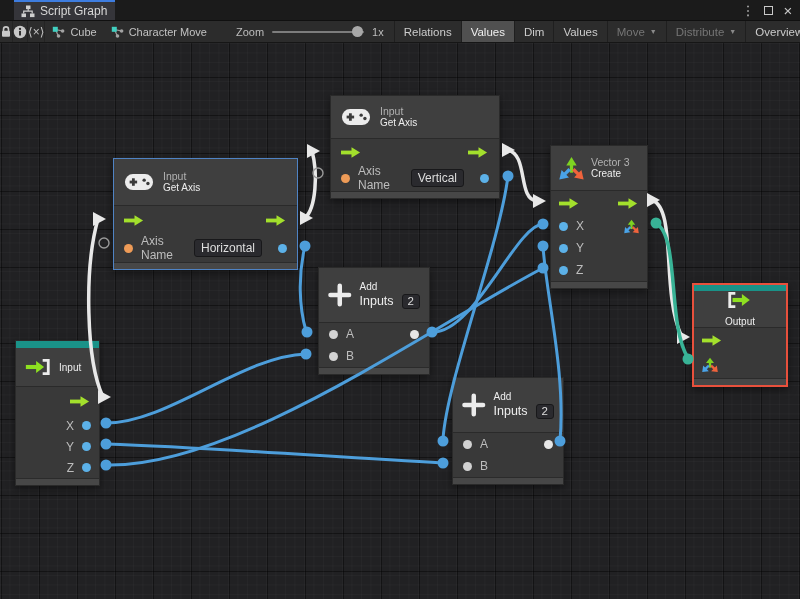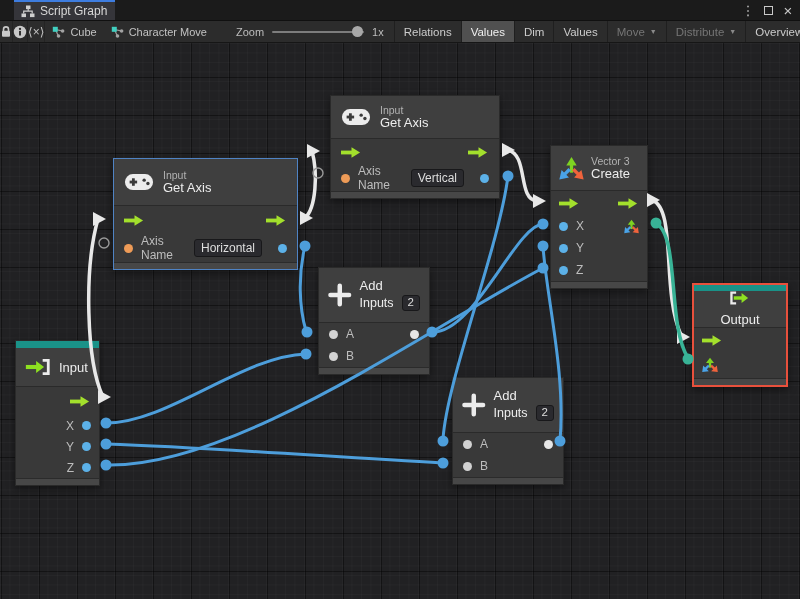--- a/index.html
+++ b/index.html
@@ -49,21 +49,21 @@
 
   
   .node { position:absolute; background:#3a3a3a; border:1px solid #2a2a2a;
           box-shadow:0 3px 8px rgba(0,0,0,0.45); z-index:2; }
   .node.selected { border:1px solid #4f83c4; }
   .node.flagged { border:2px solid #e8503c; }
   .teal-bar { height:7px; background:#1a9288; }
   .node-header { display:flex; align-items:center; gap:9px; padding:0 10px; background:#3f3f3f; }
   .hdr-text { display:flex; flex-direction:column; justify-content:center; line-height:1.15; }
   .hdr-sub { font-size:10.5px; color:#b2b2b2; }
-  .hdr-title { font-size:13px; color:#ededed; }
+  .hdr-title { font-size:10px; color:#ededed; }
   .hdr-inline { display:flex; align-items:center; gap:8px; }
   .node-body { border-top:1px solid #2a2a2a; background:#393939; }
   .row { display:flex; align-items:center; padding:0 10px; gap:8px; }
   .row-label { font-size:12px; color:#bdbdbd; }
   .spacer { flex:1; }
   .footer { height:7px; background:#474747; border-top:1px solid #2b2b2b; }
   .dot { width:9px; height:9px; border-radius:50%; flex:0 0 auto; }
   .dot-blue { background:#5cb1e8; }
   .dot-orange { background:#ee9b57; }
   .dot-gray { background:#d2d2d2; }

